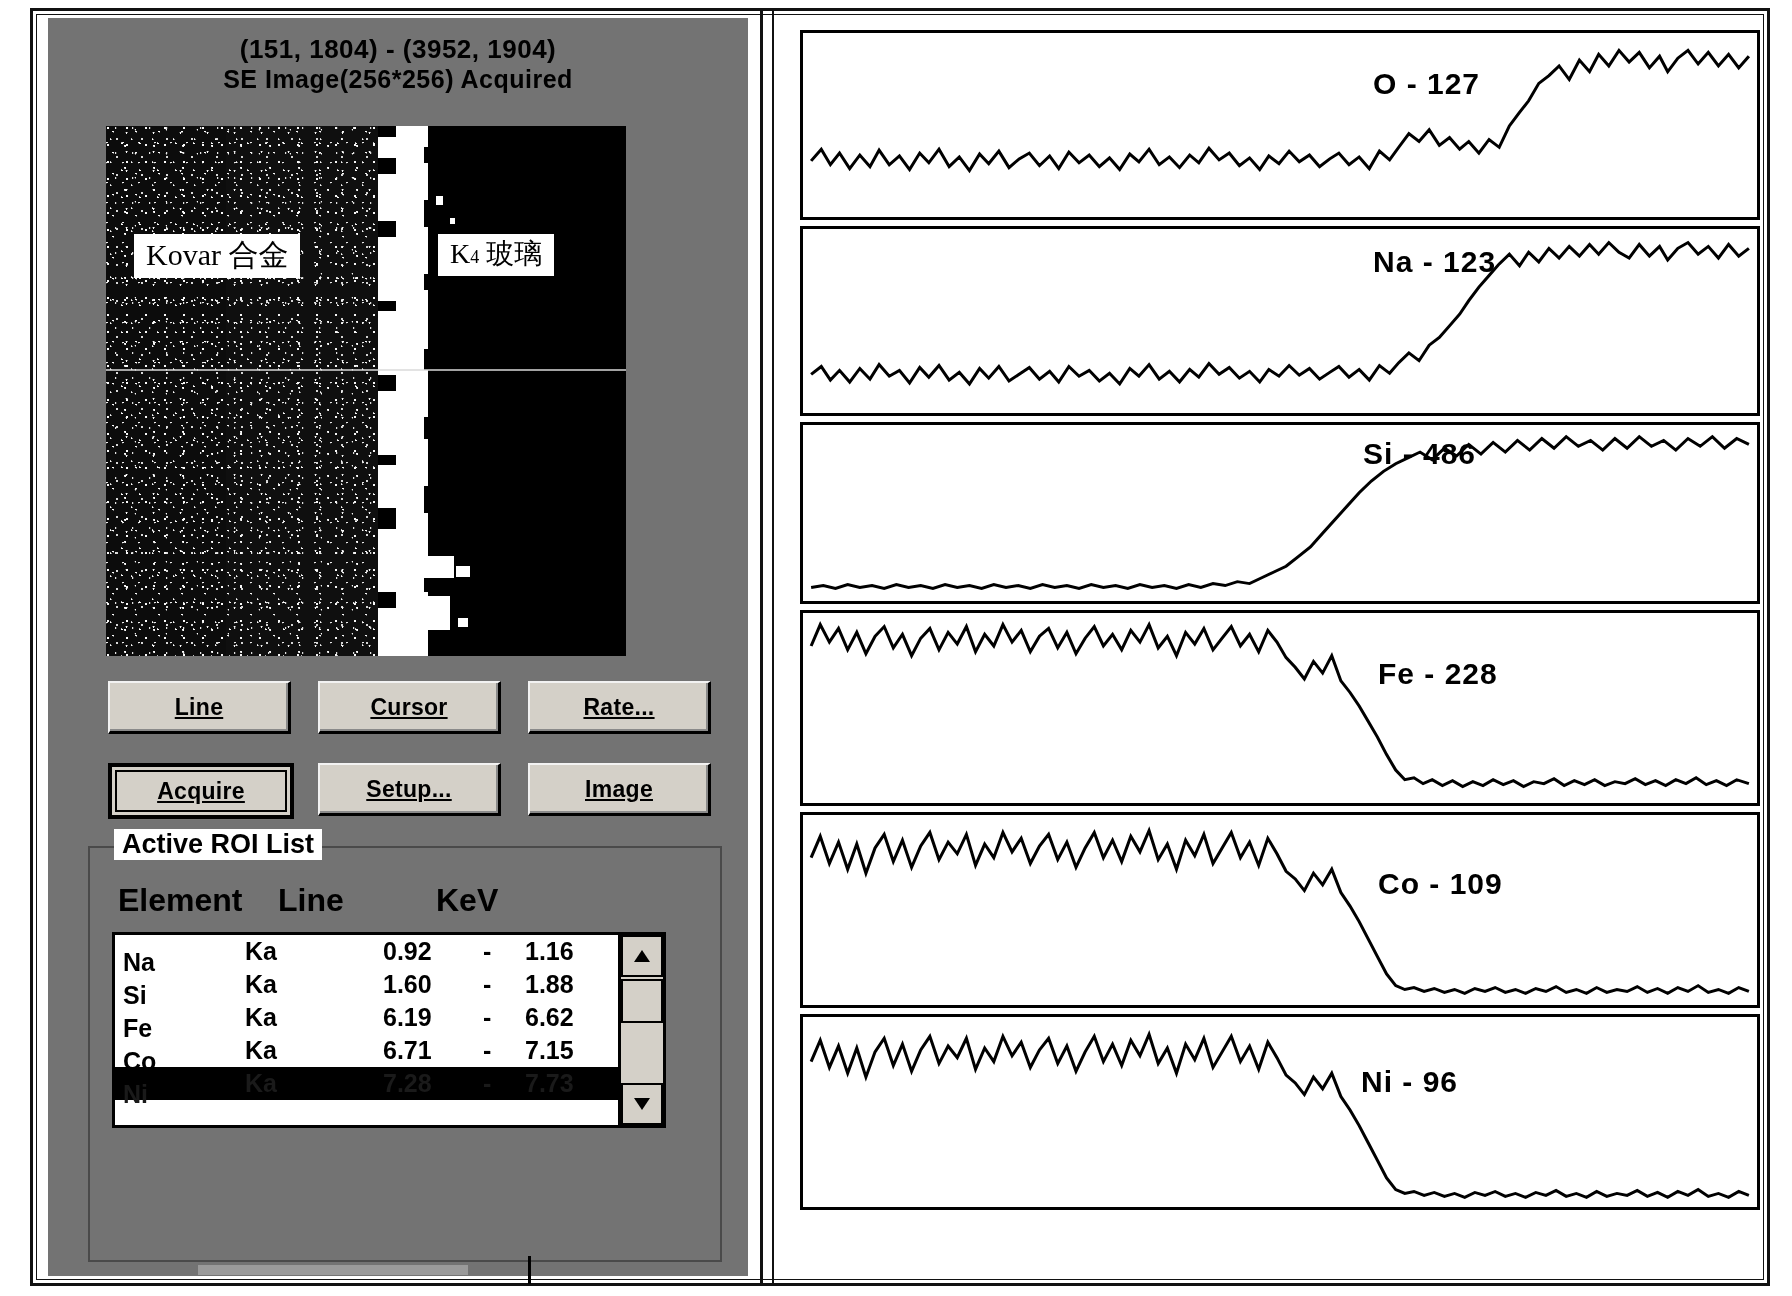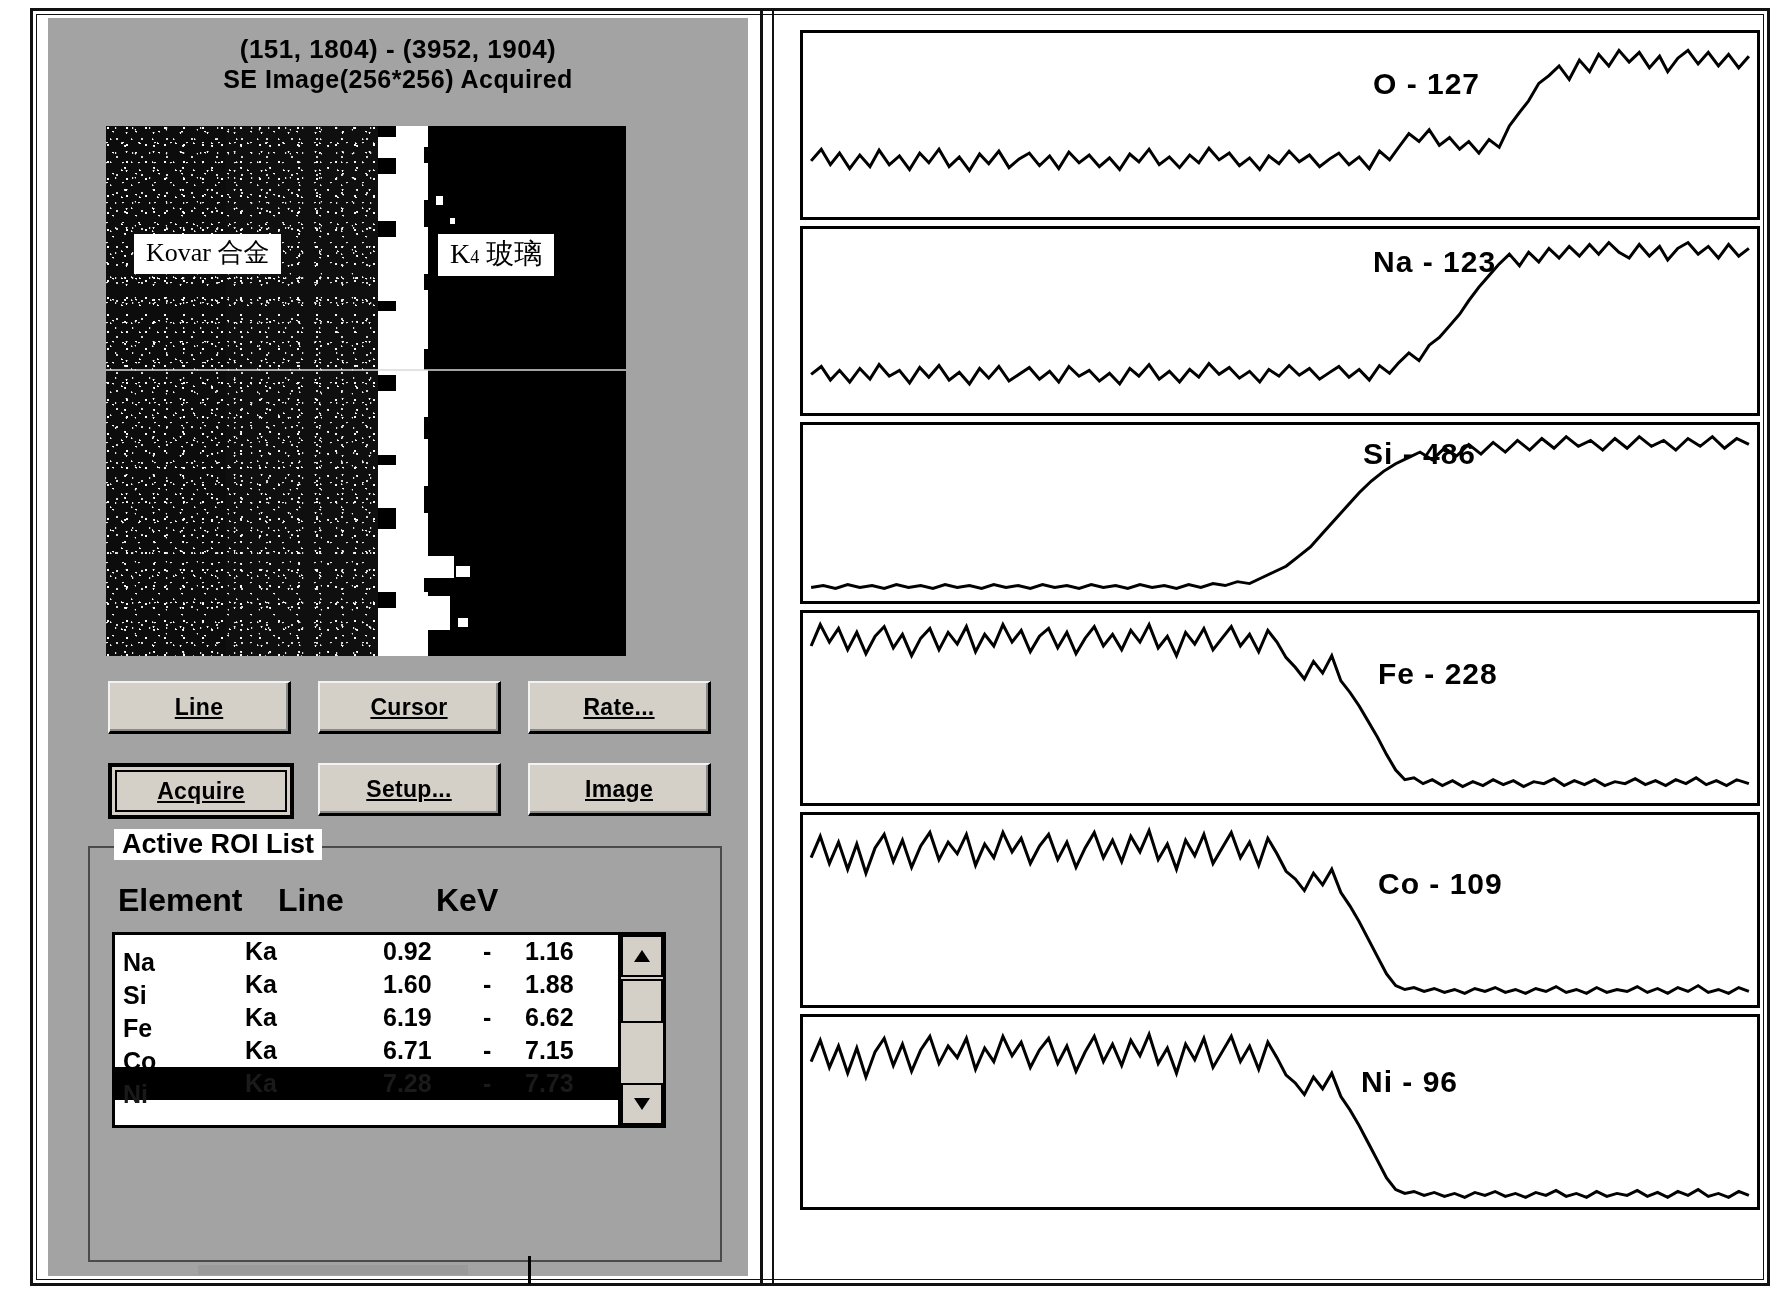--- a/index.html
+++ b/index.html
@@ -20,21 +20,21 @@
   }
 
   
   .divider{position:absolute;top:8px;width:3px;background:#111;}
   .divider.d1{left:760px;height:1278px;}
   .divider.d2{left:772px;height:1278px;width:2px;}
 
   
   .dialog{
     position:absolute;left:48px;top:18px;width:700px;height:1258px;
-    background:#a3a3a3;
+    background:#737373;
   }
   .dlg-title{
     text-align:center;font-weight:bold;font-size:26px;color:#000;
     letter-spacing:.5px;line-height:1.18;margin-top:16px;
     font-family:"Liberation Sans", sans-serif;
   }
   .dlg-title .l2{font-size:25px;}
 
   
   .sem-wrap{position:absolute;left:58px;top:108px;width:520px;height:530px;}
@@ -87,21 +87,21 @@
   .sem-glass{position:absolute;left:322px;top:0;right:0;bottom:0;background:#000;}
   .sem-speck{
     position:absolute;background:#fff;
   }
   .sem-hline{
     position:absolute;left:0;width:100%;height:2px;background:#d9d9d9;opacity:.75;
   }
   .sem-label{
     position:absolute;background:#fff;color:#000;
     font-family:"Liberation Serif", serif;
-    font-size:26px;padding:6px 12px 8px 12px;white-space:nowrap;
+    font-size:30px;padding:6px 12px 8px 12px;white-space:nowrap;
     line-height:1;
   }
   .sem-label.a{left:28px;top:108px;}
   .sem-label.b{left:332px;top:108px;font-size:28px;}
   .sem-label sub{font-size:18px;vertical-align:baseline;}
 
   
   .btn-row{position:absolute;left:54px;width:600px;height:58px;}
   .btn-row.r1{top:663px;}
   .btn-row.r2{top:745px;}

